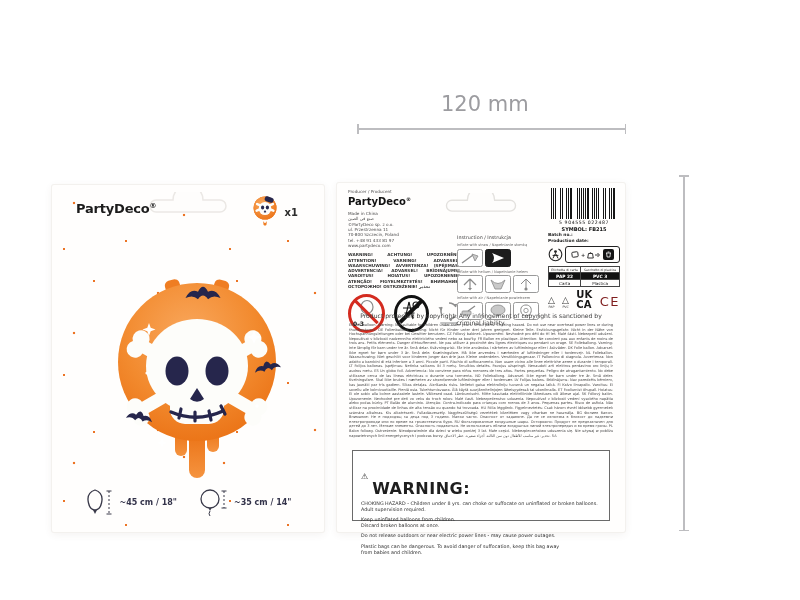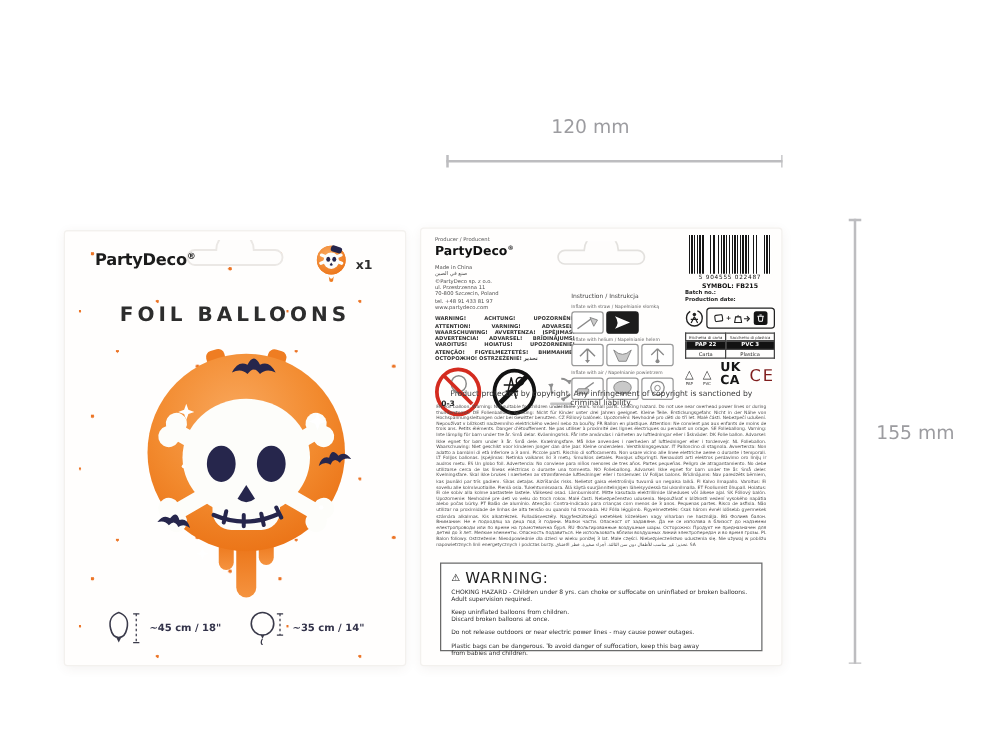--- a/index.html
+++ b/index.html
@@ -82,25 +82,25 @@
   .ukca{font-size:10px;font-weight:800;line-height:.95;color:#161616;letter-spacing:.2px;}
   .ce{font-size:13px;color:#7f1d1d;letter-spacing:1.5px;}
   .bk-copyright{position:absolute;left:12px;right:12px;top:129px;font-size:6.1px;color:#3c3c3c;
         text-align:center;}
   .bk-legal{position:absolute;left:12px;right:12px;top:140px;font-size:3.55px;color:#4a4a4a;
         line-height:1.3;text-align:justify;}
   .warnbox{position:absolute;left:15px;right:15px;top:267px;height:71px;border:1.2px solid #6a6a6a;
         padding:4px 8px;box-sizing:border-box;background:#fff;}
   .warn-head{display:flex;align-items:center;gap:4px;margin-bottom:2.5px;}
   .warn-tri{font-size:8px;color:#222;}
-  .warn-title{font-size:12px;font-weight:normal;letter-spacing:.5px;color:#1e1e1e;}
+  .warn-title{font-size:16px;font-weight:bold;letter-spacing:.5px;color:#1e1e1e;margin-top:24px;}
   .wl{font-size:4.8px;color:#2e2e2e;line-height:1.3;}
   .gap{margin-bottom:4px;}
   
-  .dim-label{position:absolute;color:#9c9ca0;font-size:15px;}
+  .dim-label{position:absolute;color:#9c9ca0;font-size:21px;}
   .dim-hline{position:absolute;left:357px;top:128px;width:269px;height:1.5px;background:#bdbdc0;}
   .dim-hline::before,.dim-hline::after{content:"";position:absolute;top:-4px;width:1.5px;height:10px;
         background:#bdbdc0;}
   .dim-hline::before{left:0;} .dim-hline::after{right:0;}
   .dim-vline{position:absolute;left:683px;top:175px;width:1.5px;height:356px;background:#bdbdc0;}
   .dim-vline::before,.dim-vline::after{content:"";position:absolute;left:-4px;width:10px;height:1.5px;
         background:#bdbdc0;}
   .dim-vline::before{top:0;} .dim-vline::after{bottom:0;}
 </style>
 </head>
@@ -129,21 +129,20 @@
         <ellipse cx="14" cy="13.5" rx="6.2" ry="6.6" fill="#fdfdfb"></ellipse>
         <rect x="4" y="11" width="20" height="2.6" rx="1.3" fill="#fdfdfb" transform="rotate(-22 14 13)"></rect>
         <rect x="4" y="11" width="20" height="2.6" rx="1.3" fill="#fdfdfb" transform="rotate(22 14 13)"></rect>
         <ellipse cx="11.6" cy="12.4" rx="1.6" ry="2" fill="#26264c"></ellipse>
         <ellipse cx="16.4" cy="12.4" rx="1.6" ry="2" fill="#26264c"></ellipse>
         <path d="M14,15 l-1.3,2 q1.3,1 2.6,0 z" fill="#26264c"></path>
         <path d="M12,26 q2,4 4,0 l-0.6,4 q-1.4,1 -2.8,0 z" fill="#ef7d22"></path>
       </svg>
       <span class="count-label">x1</span>
     </div>
-    <div class="front-title">FOIL BALLOONS</div>
 
     <svg class="balloon-svg" width="180" height="210" viewBox="0 0 180 210">
       <defs>
         <radialGradient id="gbal" cx="45%" cy="32%" r="78%">
           <stop offset="0" stop-color="#f9a75c"></stop>
           <stop offset=".55" stop-color="#f28a2e"></stop>
           <stop offset="1" stop-color="#e96d10"></stop>
         </radialGradient>
         <linearGradient id="gdrip" x1="0" y1="0" x2="0" y2="1">
           <stop offset="0" stop-color="#ea7012"></stop>
@@ -422,15 +421,14 @@
       <div class="wl">Keep uninflated balloons from children.</div>
       <div class="wl gap">Discard broken balloons at once.</div>
       <div class="wl gap">Do not release outdoors or near electric power lines - may cause power outages.</div>
       <div class="wl">Plastic bags can be dangerous. To avoid danger of suffocation, keep this bag away</div>
       <div class="wl">from babies and children.</div>
     </div>
   </div>
 
   <div class="dim-label" style="left:441px;top:92px">120 mm</div>
   <div class="dim-hline"></div>
-  <div class="dim-label" style="left:701px;top:337px">155 mm</div>
   <div class="dim-vline"></div>
 </div>
 
 </body></html>

